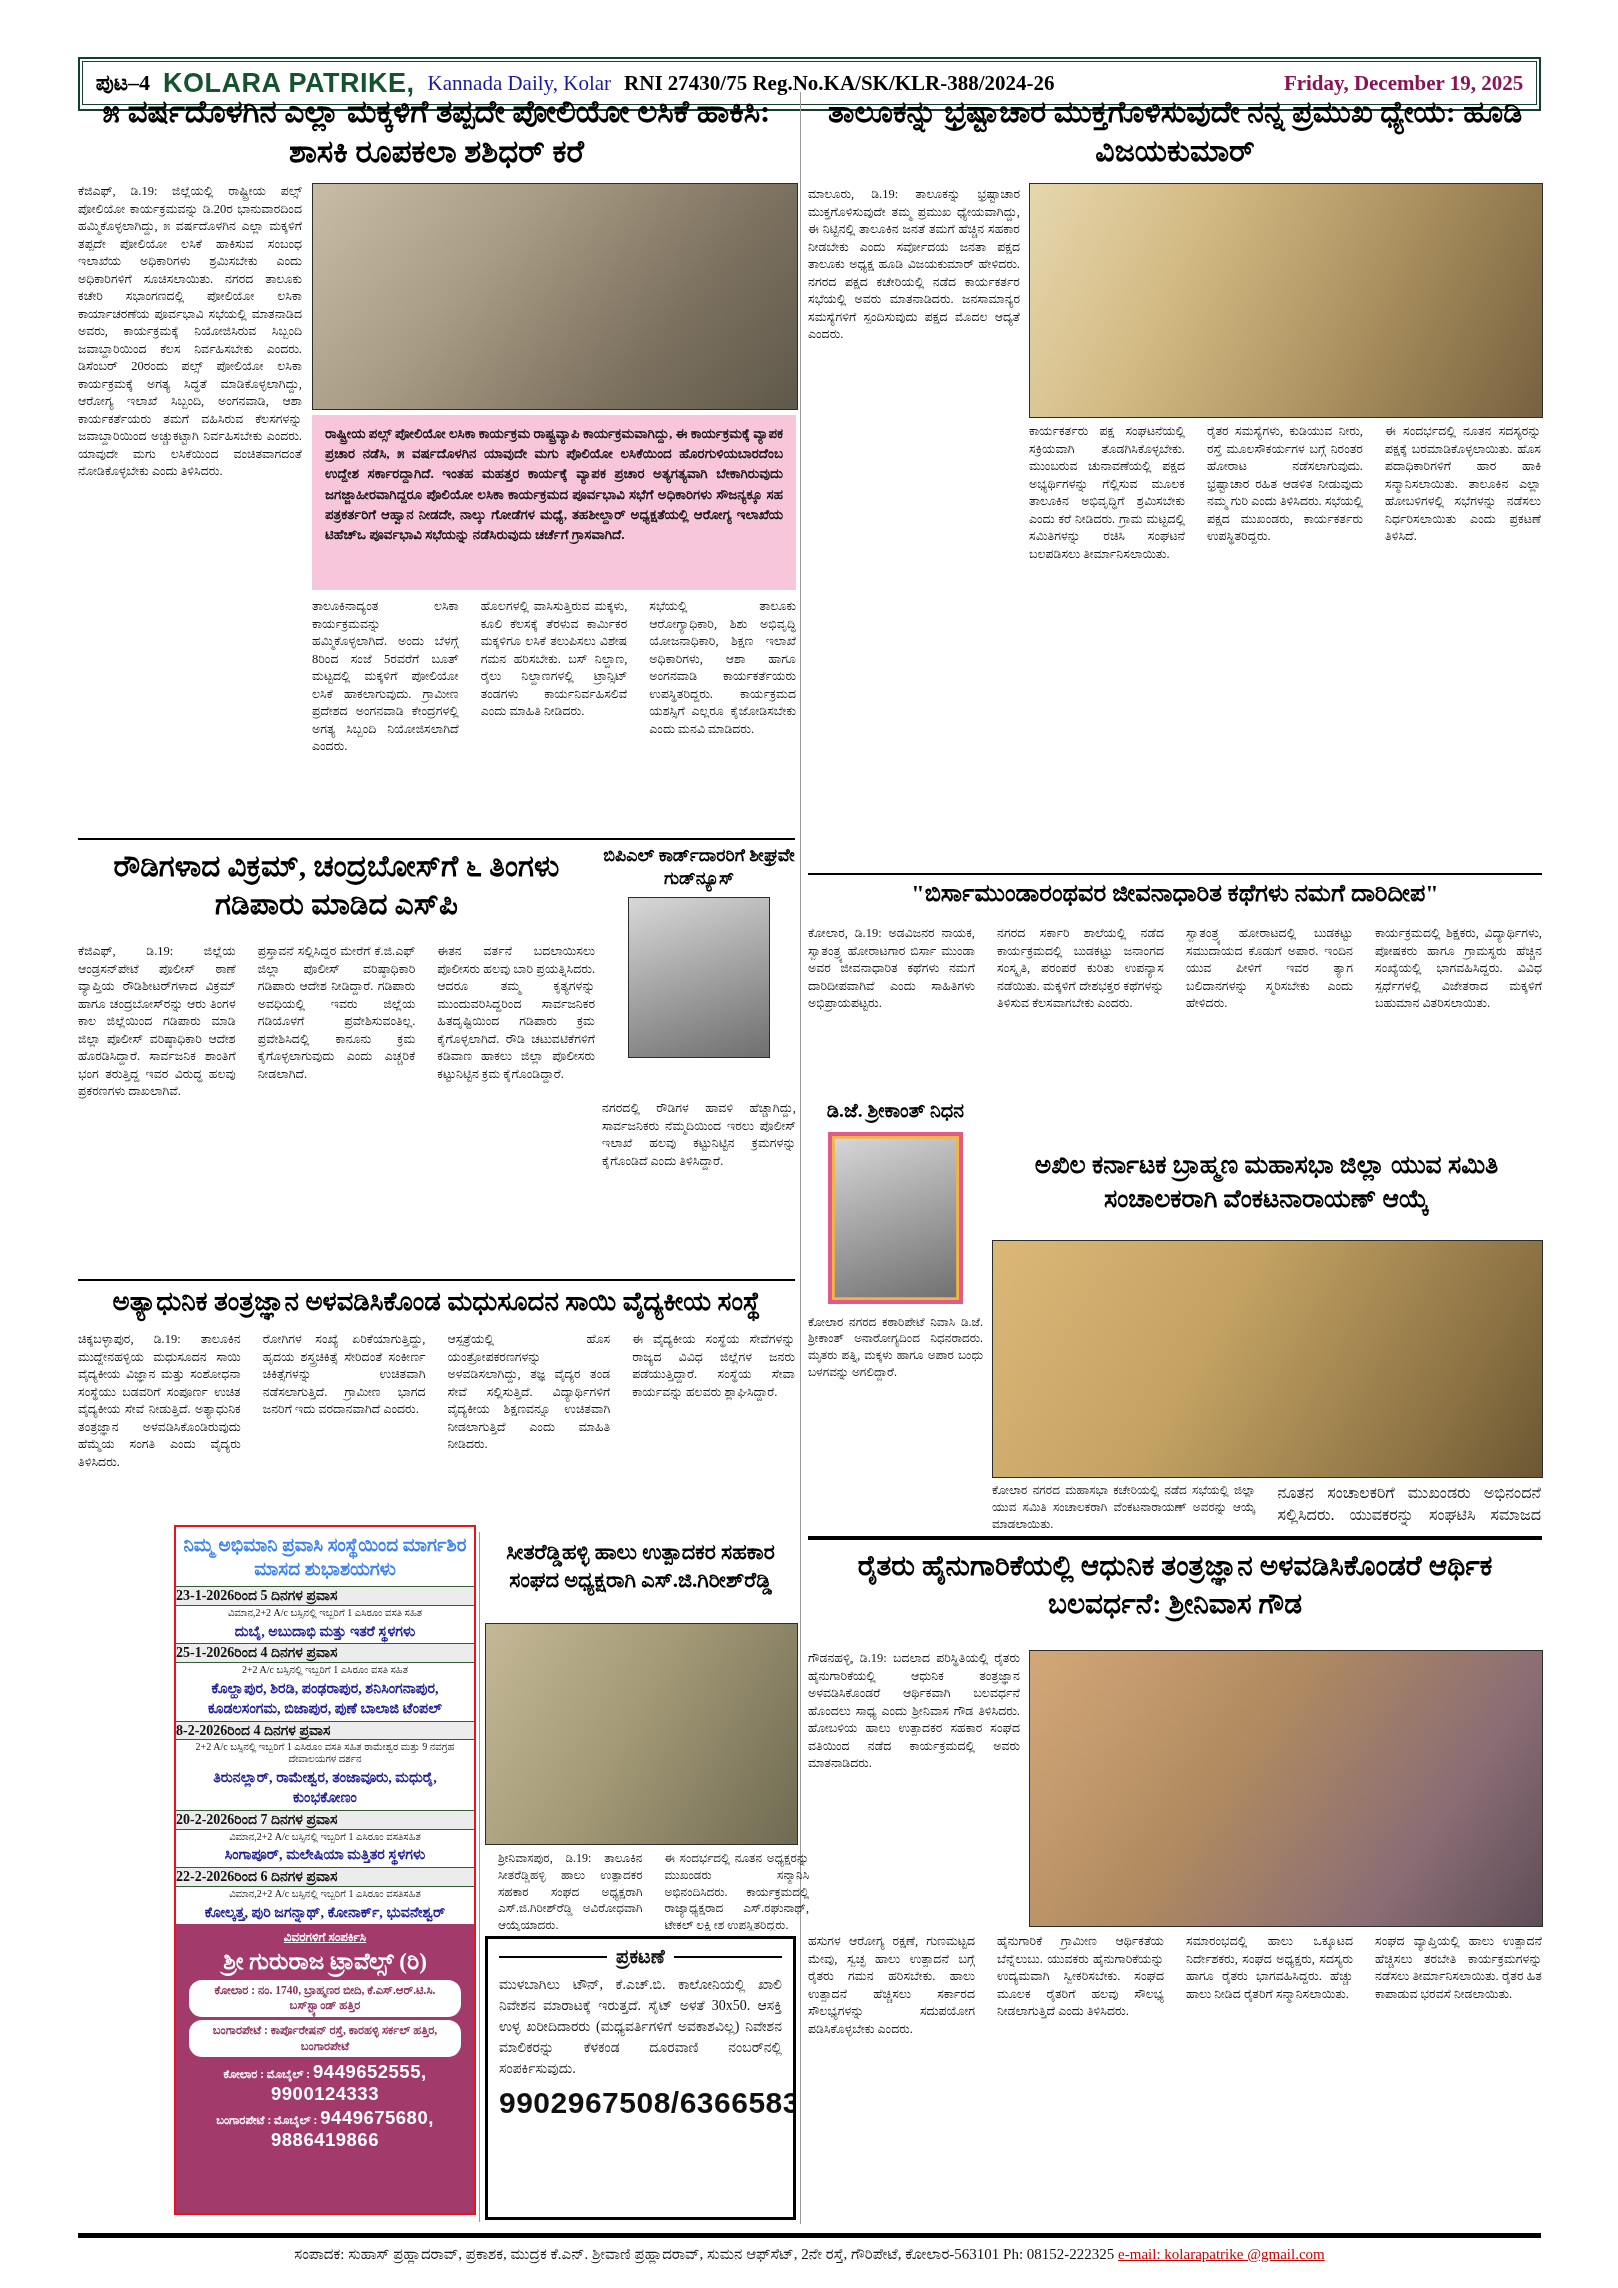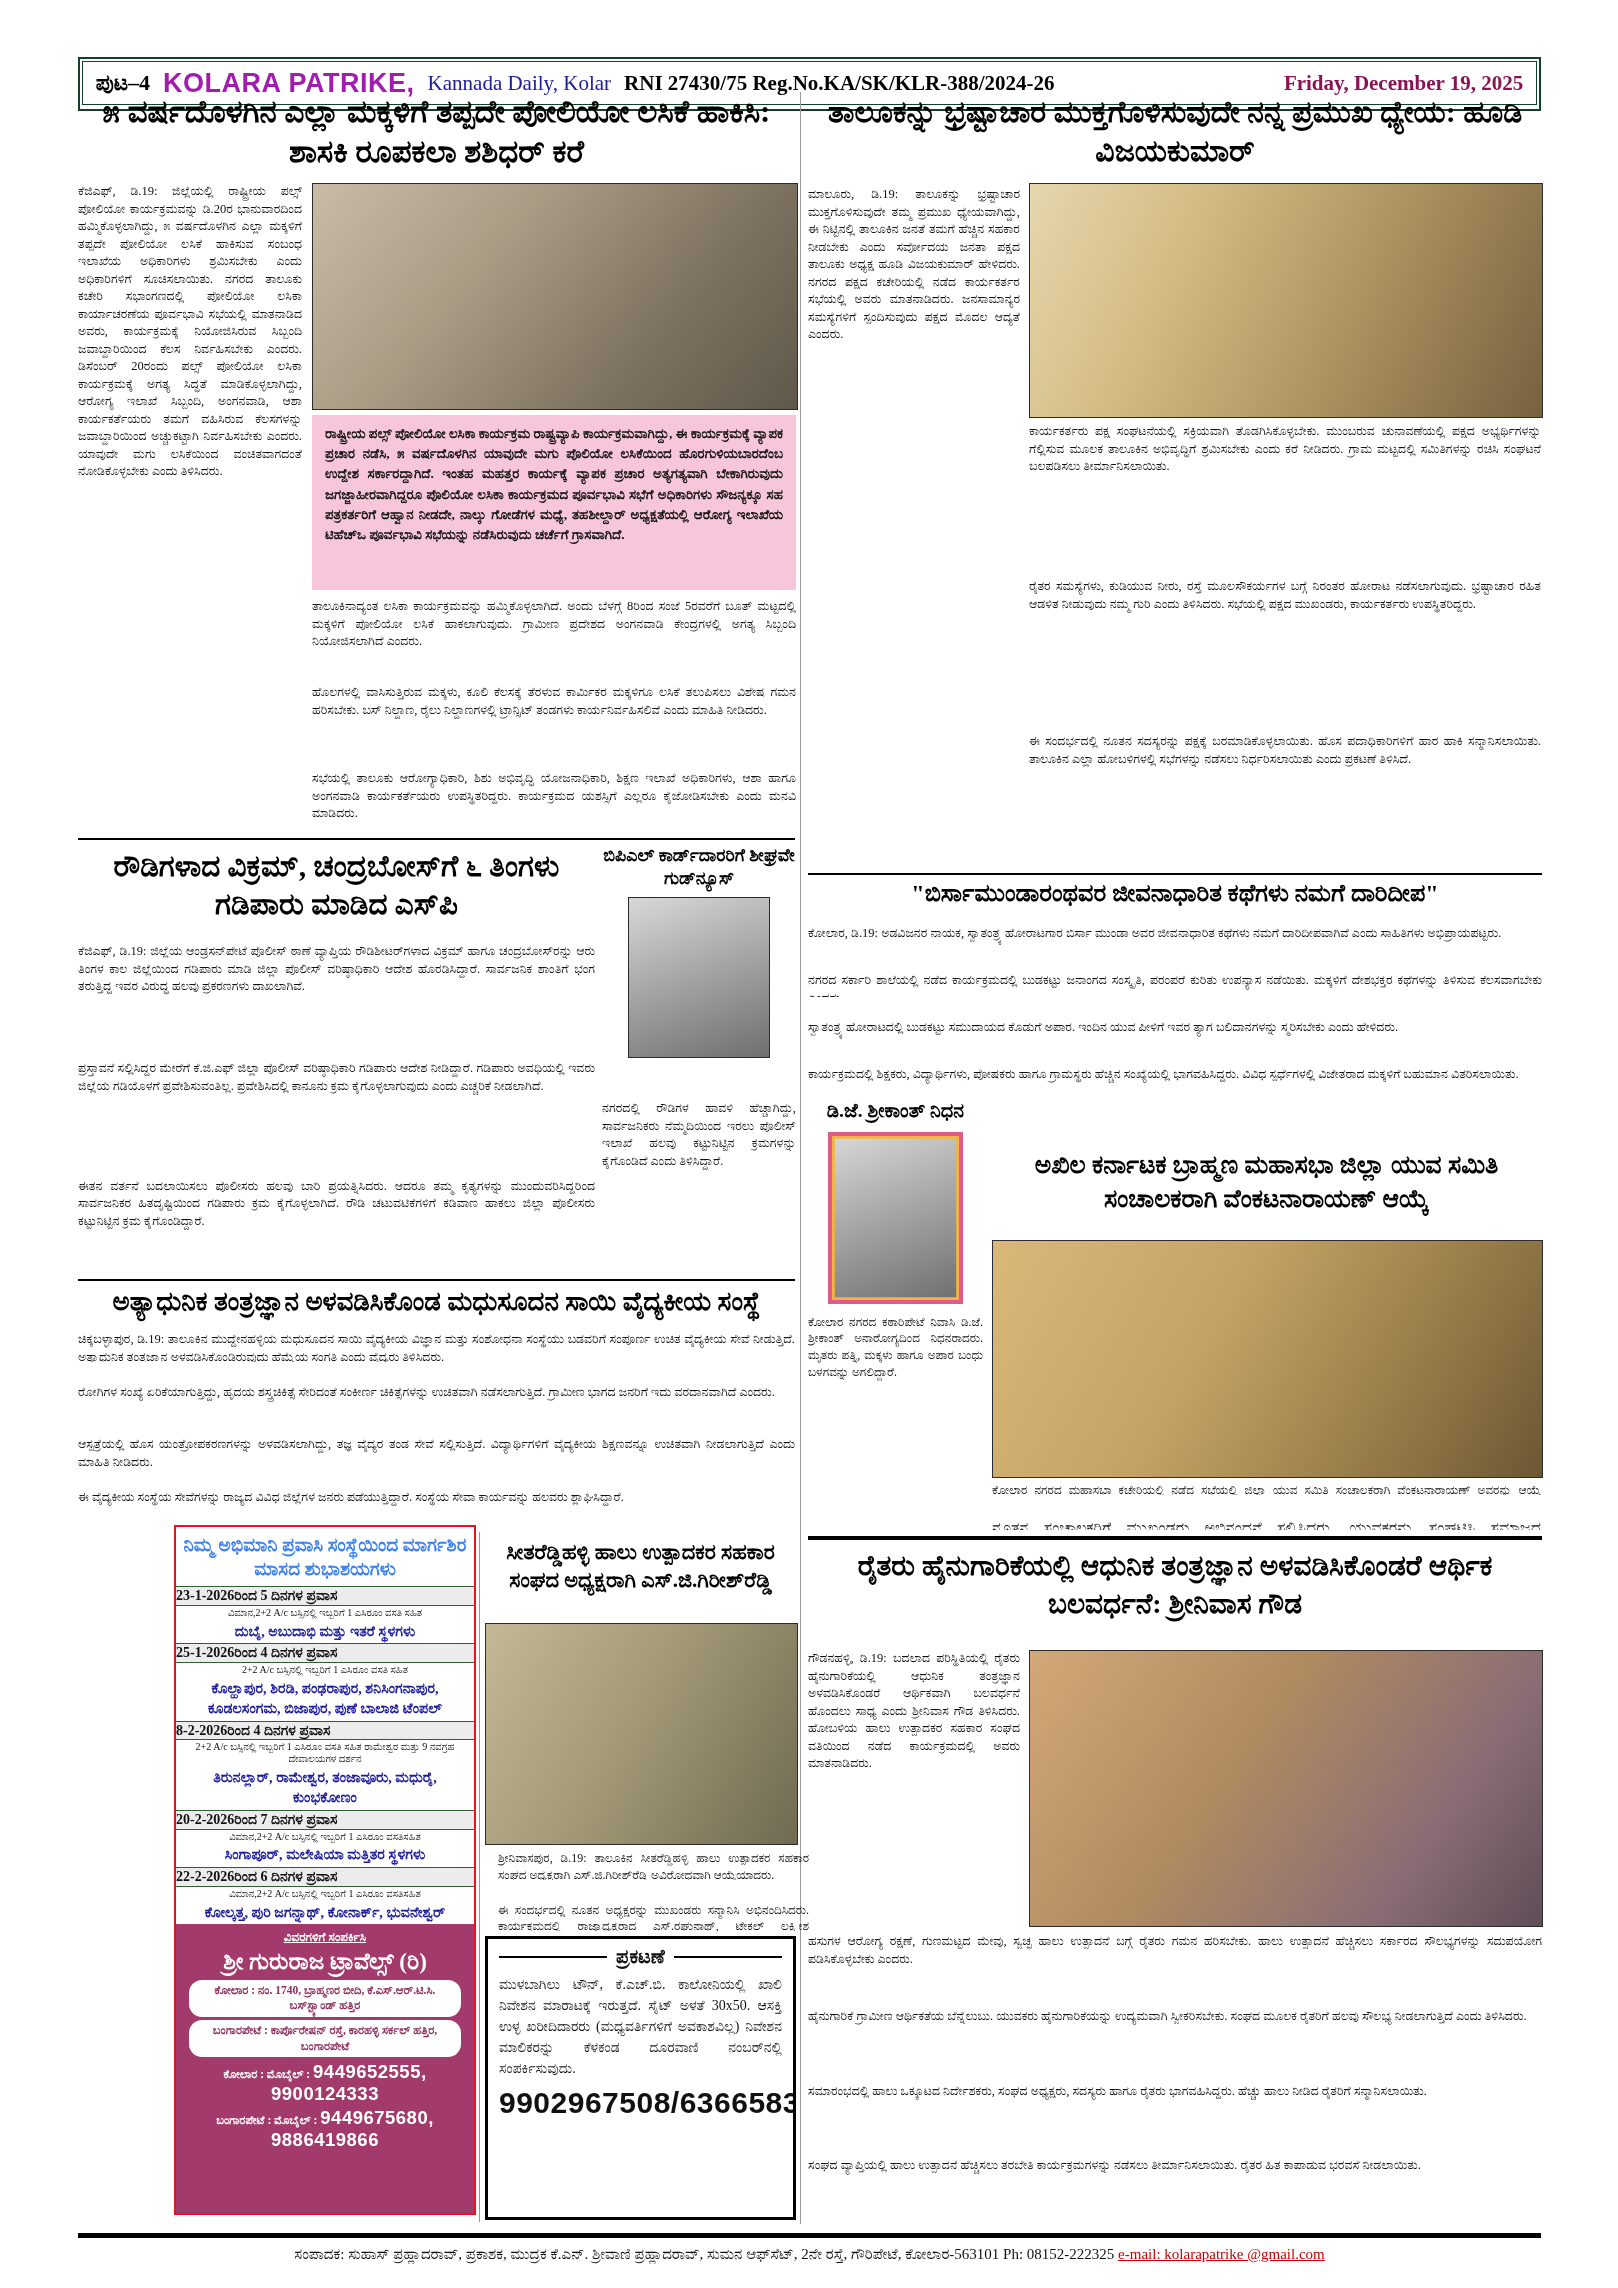--- a/index.html
+++ b/index.html
@@ -1,40 +1,40 @@
 <!DOCTYPE html>
 <html style="font-size:14.8px"><head>
 <meta charset="utf-8">
 <style>
   html,body{margin:0;padding:0;background:#e9e9e9;}
   .page{position:relative;width:1619px;height:2289px;background:#ffffff;margin:0 auto;
         font-family:"Liberation Serif",serif;color:#111;overflow:hidden;}
   .abs{position:absolute;overflow:hidden;}
   .h1{font-weight:700;text-align:center;color:#000;font-family:"Liberation Serif",serif;}
-  .cols{display:flex;gap:22px;flex-direction:column;}
+  .cols{display:flex;gap:22px;}
   .col{flex:1;font-size:12.5px;line-height:1.4;text-align:justify;overflow:hidden;}
   .colwide{font-size:12.5px;line-height:1.4;text-align:justify;overflow:hidden;}
   .rule{background:#000;}
   .vrule{background:#9a9a9a;width:0.9px;}
   .photo{border:0.9px solid #2c2c2c;}
   .ph-meeting{background:linear-gradient(130deg,#c8bca6 0%,#a99c85 35%,#7d7260 70%,#5f584a 100%);}
   .ph-sjp{background:linear-gradient(115deg,#e6d7ae 0%,#d3ba83 30%,#a98f5e 65%,#77613f 100%);}
   .ph-group{background:linear-gradient(120deg,#d9b878 0%,#c3a263 40%,#8d7344 80%,#6b5733 100%);}
   .ph-dairy{background:linear-gradient(125deg,#d3a878 0%,#b08a60 40%,#8a6d75 75%,#5f4d57 100%);}
   .ph-out{background:linear-gradient(120deg,#c4b896 0%,#a49a77 45%,#6f6a52 100%);}
   .ph-port{background:linear-gradient(160deg,#d8d8d8 0%,#a8a8a8 45%,#6f6f6f 100%);}
   .pinkbox{background:#f8c6da;font-weight:700;font-size:13.4px;line-height:1.5;text-align:justify;
            padding:9.2px 13px;box-sizing:border-box;}
   .smalltitle{font-weight:700;text-align:center;color:#000;}
   
   .masthead{border:2.8px solid #12402a;box-sizing:border-box;background:#fff;margin-top:24px;}
   .masthead-in{border:0.9px solid #12402a;margin:1.8px;height:calc(100% - 5.5px);display:flex;
                align-items:center;padding:0 13px;gap:13px;box-sizing:border-box;white-space:nowrap;}
   .mh-page{font-weight:700;font-size:22px;color:#000;}
-  .mh-brand{font-weight:700;font-size:27px;color:#a21caf;letter-spacing:0.5px;font-family:"Liberation Sans",sans-serif;}
+  .mh-brand{font-weight:700;font-size:27px;color:#14532d;letter-spacing:0.5px;font-family:"Liberation Sans",sans-serif;}
   .mh-tag{font-size:21px;color:#1a1a9c;}
   .mh-reg{font-size:21px;color:#000;font-weight:600;flex:1;}
   .mh-date{font-size:21px;color:#8a1355;font-weight:700;}
   
   .ad{border:2.8px solid #e8131b;box-sizing:border-box;background:#fff;display:flex;flex-direction:column;}
   .ad-title{color:#3b82f6;font-weight:700;font-size:18.5px;text-align:center;line-height:1.35;padding:5.5px 3.7px 3.7px;}
   .ad-date{background:#ececec;border-top:1.8px solid #2e5e32;border-bottom:1.8px solid #2e5e32;
            font-weight:700;font-size:14px;text-align:left;padding:0.9px 0;}
   .ad-note{font-size:10px;text-align:center;padding:0.9px 1.8px;}
   .ad-dest{color:#1c1c9c;font-weight:700;font-size:14.3px;text-align:center;line-height:1.4;padding:0.9px 5.5px 2.8px;}

